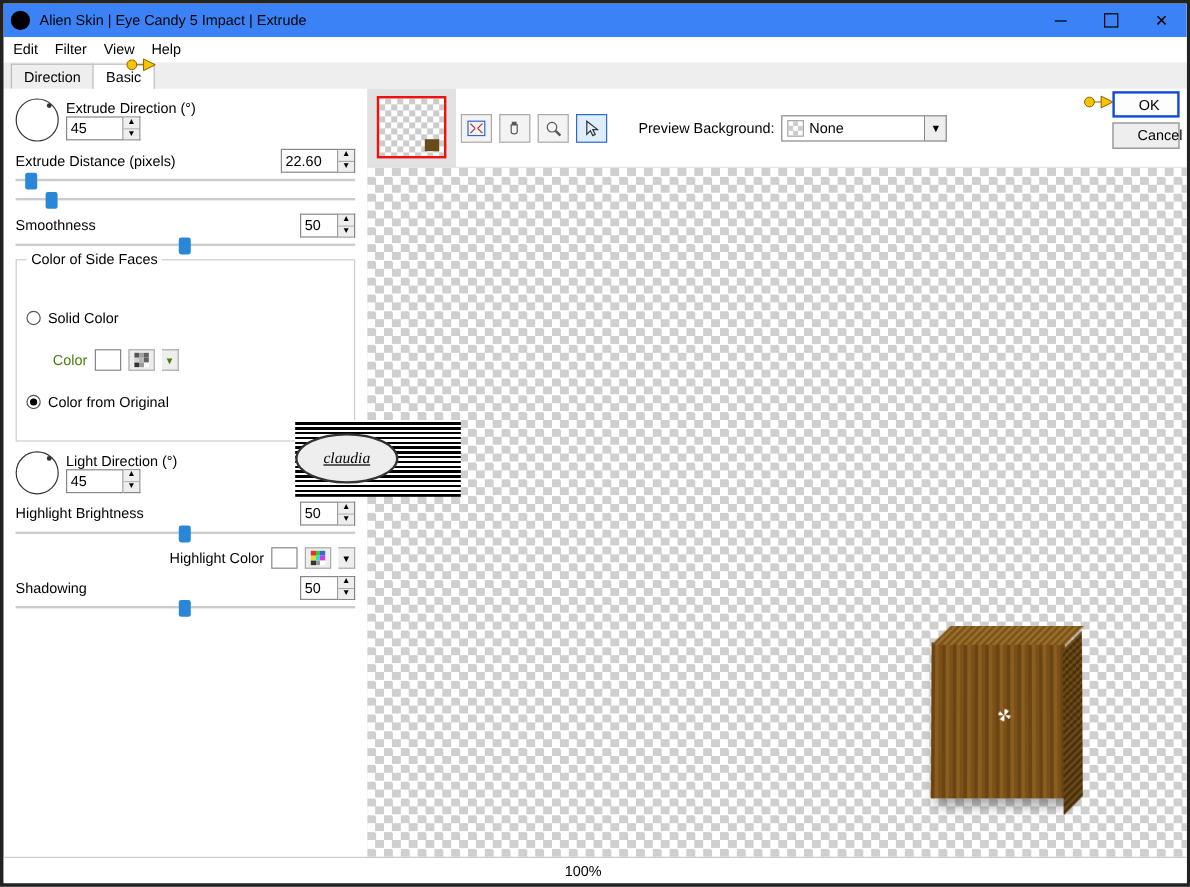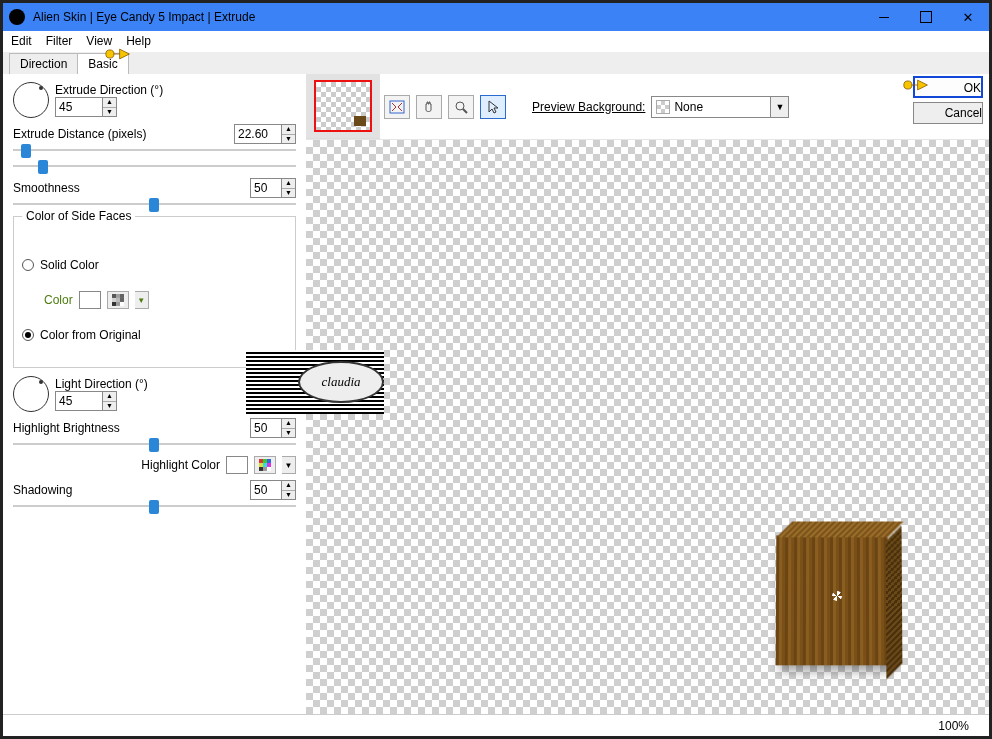--- a/index.html
+++ b/index.html
@@ -70,29 +70,29 @@
 
   .toolbar-row { display:flex; align-items:center; gap:6px; padding:6px 4px 6px 4px; background:#fff; position:relative; }
   .nav-thumb-wrap { background:#e2e2e2; padding:6px 8px; display:flex; align-items:center; border-bottom:1px solid #ddd;}
   .nav-thumb { width:58px; height:52px; border:2px solid #e11; background:
       repeating-conic-gradient(#ccc 0 25%, #fff 0 50%) 0 0/10px 10px; position:relative;}
   .nav-thumb::after{ content:""; position:absolute; right:4px; bottom:4px; width:12px; height:10px; background:#6b4a1a;}
 
   .tool-btn { width:26px; height:24px; border:1px solid #aaa; background:#f3f3f3; display:inline-flex; align-items:center; justify-content:center; }
   .tool-btn.active { border:1px solid #2a6bd0; background:#dfeeff; }
 
-  .preview-bg-label { margin-left:20px;text-decoration:underline; }
+  .preview-bg-label { margin-left:20px; }
   .combo { display:inline-flex; height:22px; }
   .combo .field { width:120px; border:1px solid #888; display:flex; align-items:center; padding:0 4px; gap:4px; background:#fff;}
   .combo .field .checker { width:14px; height:14px; background:
      repeating-conic-gradient(#ccc 0 25%, #fff 0 50%) 0 0/8px 8px; border:1px solid #aaa;}
   .combo .arrow { width:18px; border:1px solid #888; border-left:0; background:#eee; display:flex; align-items:center; justify-content:center; font-size:9px;}
 
   .action-col { position:absolute; right:6px; top:2px; display:flex; flex-direction:column; gap:4px; }
-  .btn { width:70px; height:22px; border:1px solid #888; background:#eee; text-align:right; line-height:20px;padding-left:20px; }
+  .btn { width:56px; height:22px; border:1px solid #888; background:#eee; text-align:left; line-height:20px;padding-left:20px; }
   .btn.ok { border:2px solid #1248d8; background:#fdfdfd; }
 
   .preview-canvas { flex:1; background:
       repeating-conic-gradient(#cfcfcf 0 25%, #fff 0 50%) 0 0/14px 14px;
       position:relative; border-top:1px solid #e5e5e5;}
   .extrude-block { position:absolute; left:470px; top:395px; width:112px; height:130px;
      background: repeating-linear-gradient(90deg,#6a4412 0 3px,#8a5e20 3px 6px,#7a5018 6px 9px);
      box-shadow: 4px 6px 10px rgba(0,0,0,.35);
      transform: perspective(400px) rotateX(2deg); }
   .extrude-block::before{ content:""; position:absolute; left:2px; right:-2px; top:-14px; height:16px;
@@ -100,26 +100,26 @@
      transform: skewX(-45deg) translateX(6px);}
   .extrude-block::after{ content:""; position:absolute; right:-14px; top:-8px; bottom:0; width:16px;
      background: repeating-linear-gradient(0deg,#4a2f0c 0 3px,#6a4a18 3px 6px);
      transform: skewY(-45deg) translateY(6px);}
   .extrude-block .star{ position:absolute; left:56px; top:56px; width:10px; height:10px;
      background: conic-gradient(#fff 0 12.5%, transparent 0 25%,#fff 0 37.5%,transparent 0 50%,#fff 0 62.5%,transparent 0 75%,#fff 0 87.5%,transparent 0);
      border-radius:50%;}
 
   .watermark { position:absolute; left:-60px; top:210px; width:138px; height:64px;
      background: repeating-linear-gradient(0deg,#000 0 2px,#fff 2px 4px);
-     display:flex; align-items:center; justify-content:flex-end; z-index:5;}
+     display:flex; align-items:center; justify-content:flex-start; z-index:5;text-decoration:underline;}
   .watermark .oval{ width:86px; height:42px; border:2px solid #333; border-radius:50%; background:#eee;
      display:flex; align-items:center; justify-content:center; font-family:cursive; font-style:italic; font-size:13px;}
 
   
-  .statusbar { position:absolute; bottom:0; left:0; right:0; height:22px; border-top:1px solid #ccc; background:#fff; display:flex; justify-content:flex-end; align-items:center; padding-right:20px;}
+  .statusbar { position:absolute; bottom:0; left:0; right:0; height:22px; border-top:1px solid #ccc; background:#fff; display:flex; justify-content:center; align-items:center; padding-right:20px;}
   .zoom { font-size:12px; }
 
   
   .hand { position:absolute; width:26px; height:18px; z-index:20; }
   .hand svg { width:100%; height:100%; }
 </style>
 </head>
 <body>
 
 <div class="titlebar">

